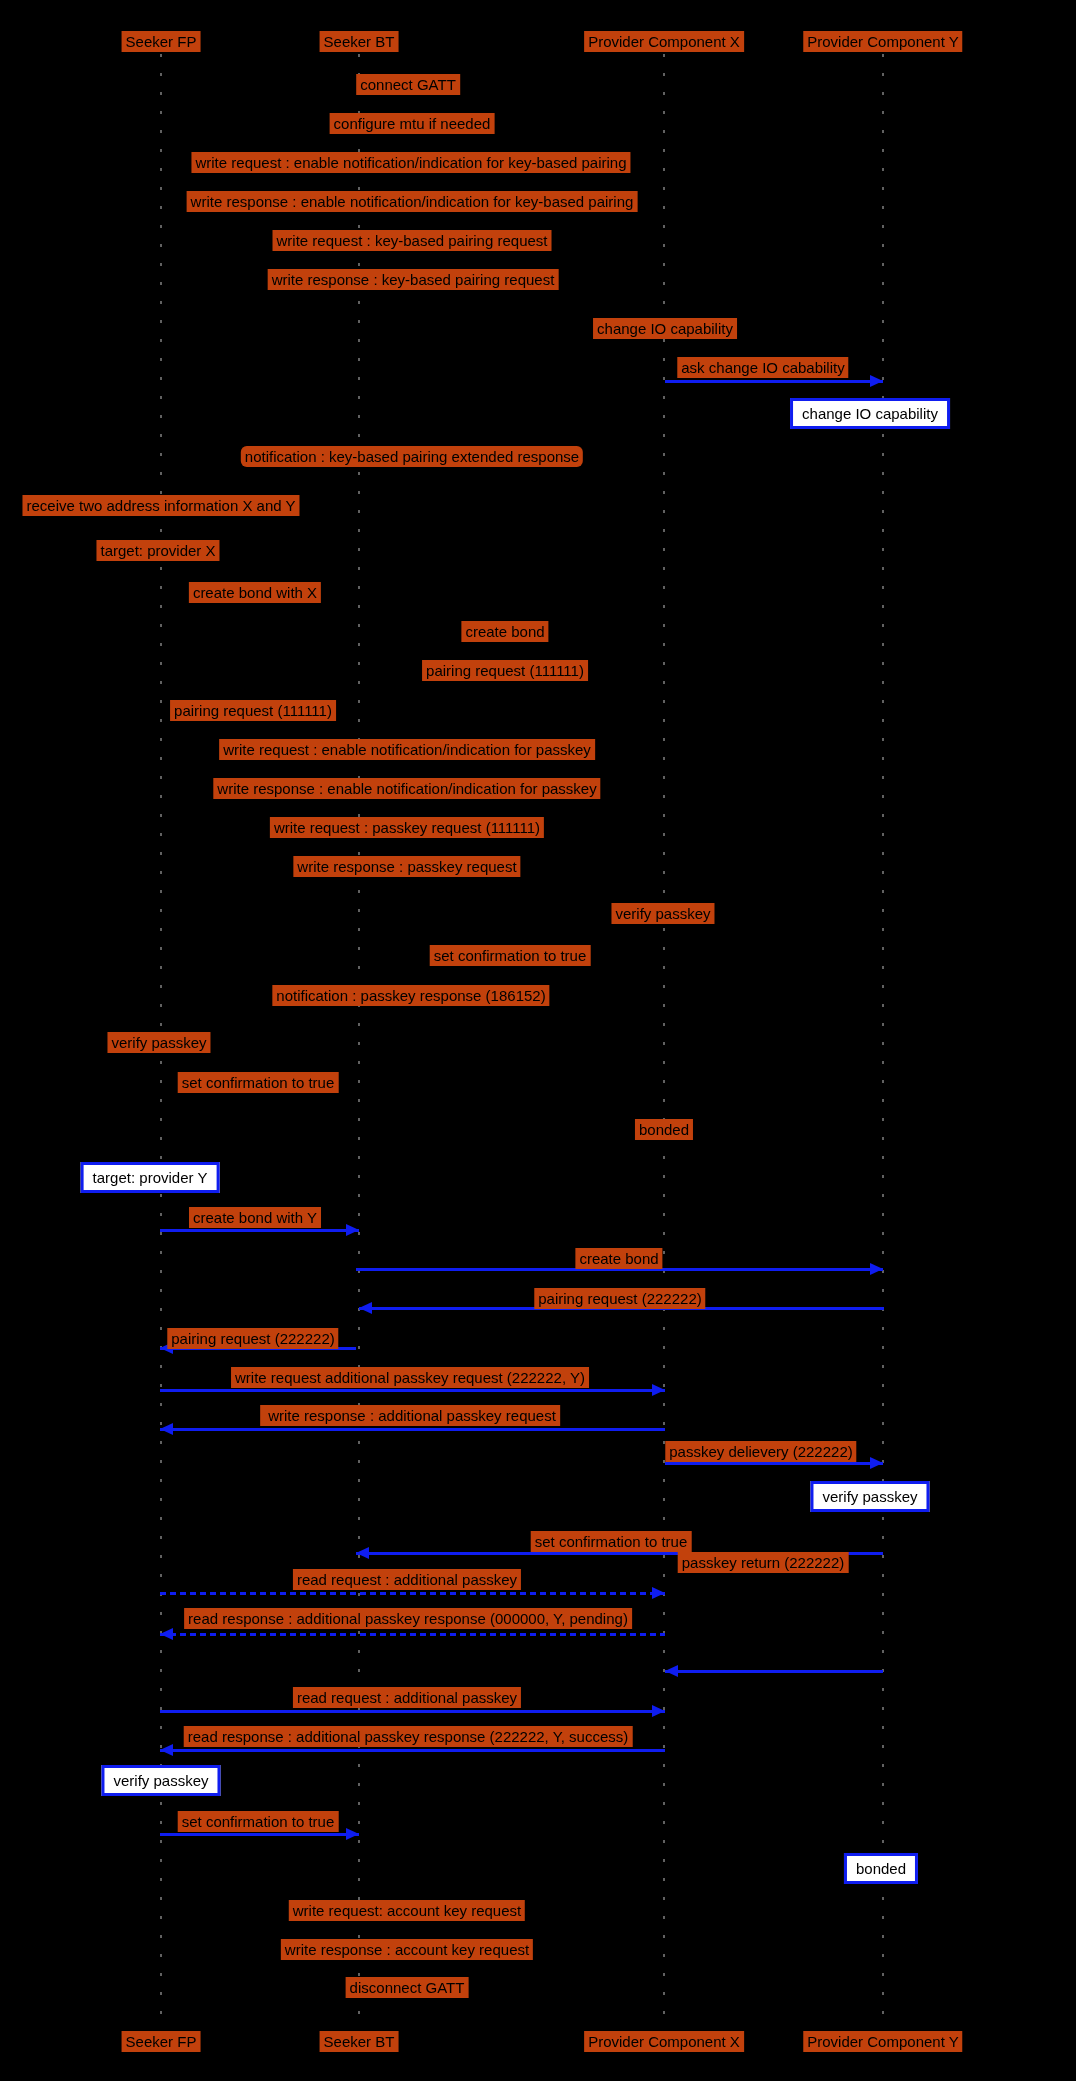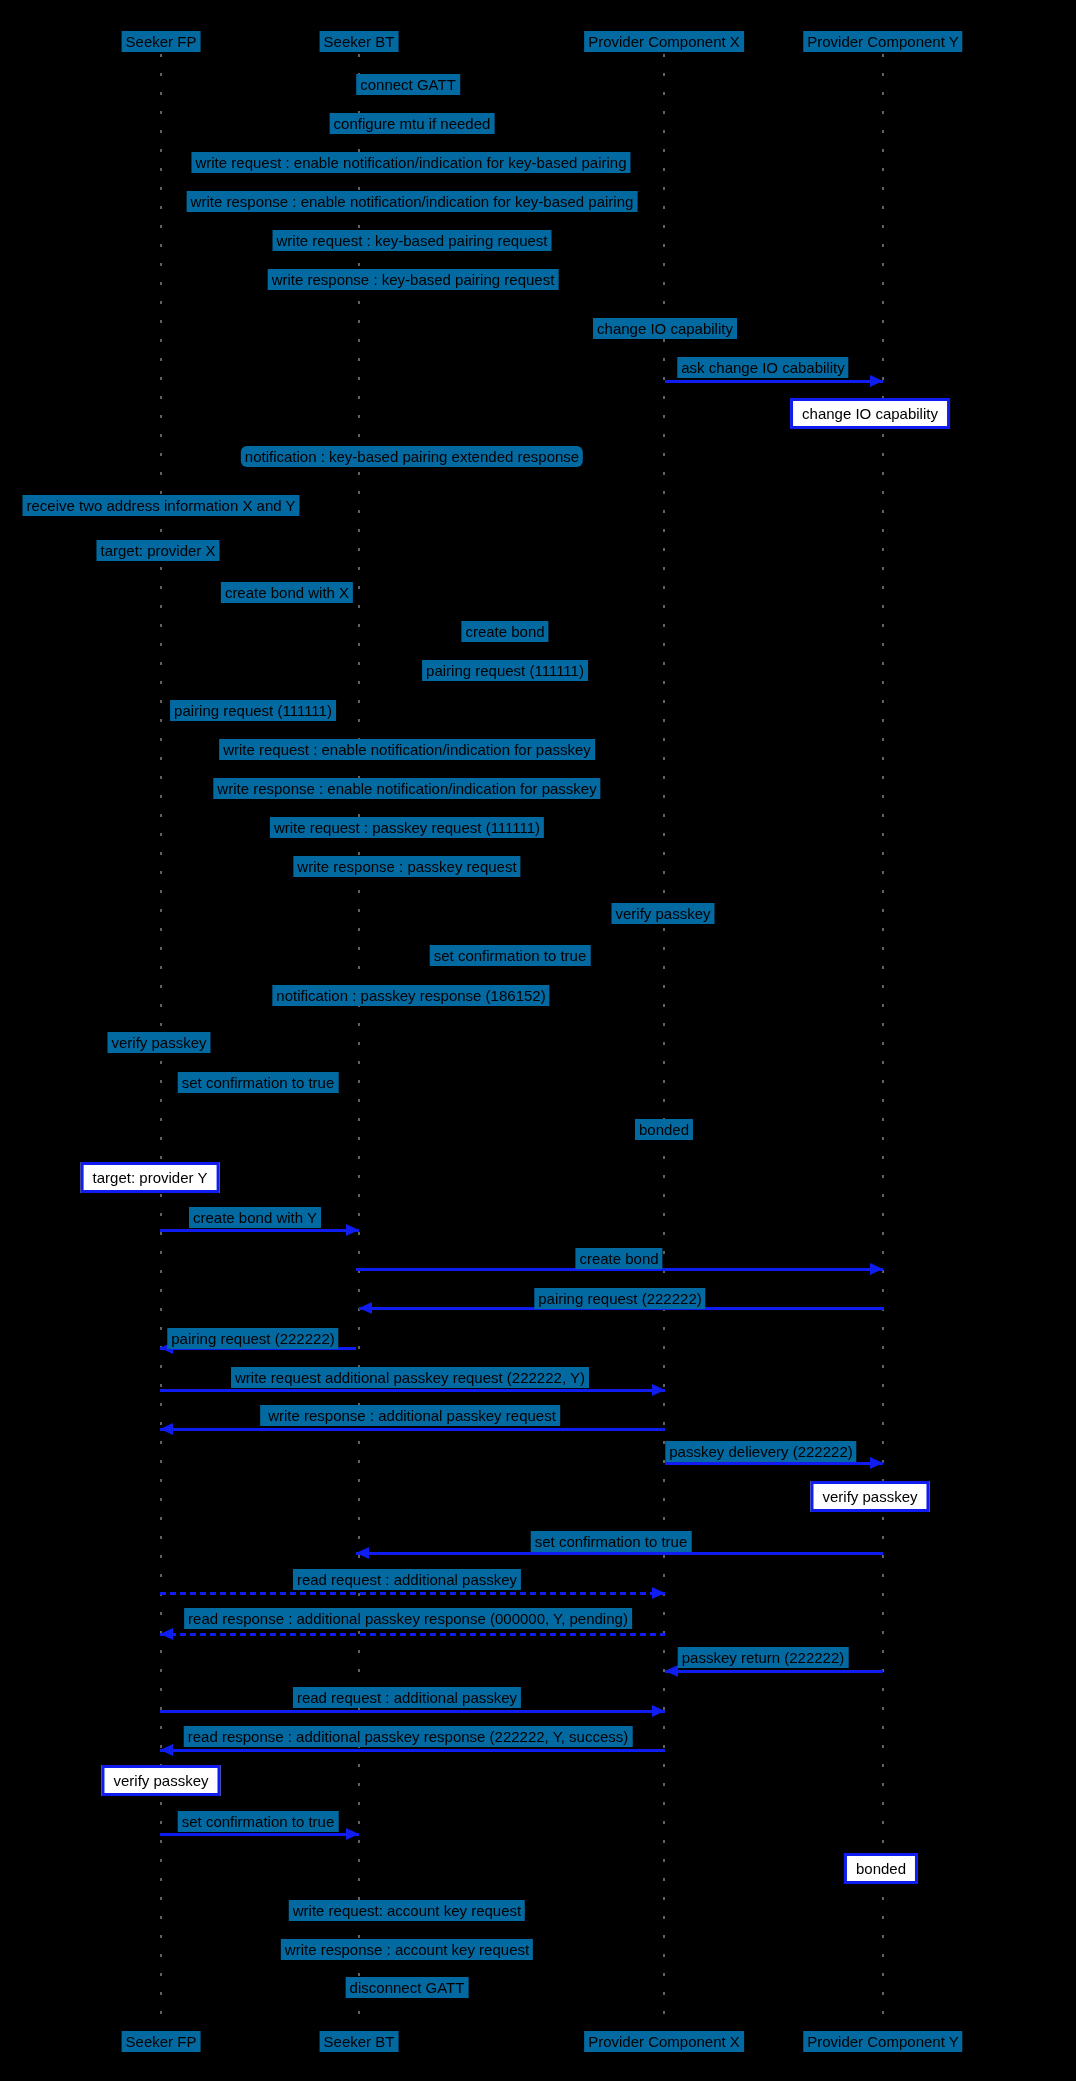--- a/index.html
+++ b/index.html
@@ -10,21 +10,21 @@
     background:#000;
     font-family:"Liberation Sans", sans-serif;
     overflow:hidden;
   }
   .lifeline{
     position:absolute;width:2px;top:54px;height:1975px;
     background:repeating-linear-gradient(to bottom, rgba(255,255,255,0.38) 0 3px, transparent 3px 19px);
   }
   .plabel,.mlabel{
     position:absolute;transform:translateX(-50%);
-    background:#0369a1;color:#000;
+    background:#c2410c;color:#000;
     font-size:15px;line-height:19px;
     padding:1px 4px;white-space:nowrap;
   }
   .hbox{
     position:absolute;transform:translateX(-50%);
     background:#fff;color:#000;
     font-size:15px;line-height:19px;
     padding:3px 9px;white-space:nowrap;
     border:3px solid #0f1df0;
   }
@@ -86,21 +86,21 @@
     <div class="mlabel" style="left: 411px; top: 152px;">write request : enable notification/indication for key-based pairing</div>
     <div class="mlabel" style="left: 412px; top: 191px;">write response : enable notification/indication for key-based pairing</div>
     <div class="mlabel" style="left: 412px; top: 230px;">write request : key-based pairing request</div>
     <div class="mlabel" style="left: 413px; top: 269px;">write response : key-based pairing request</div>
     <div class="mlabel" style="left: 665px; top: 318px;">change IO capability</div>
     <div class="mlabel" style="left: 763px; top: 357px;">ask change IO cabability</div>
     <div class="hbox" style="left: 870px; top: 398px;">change IO capability</div>
     <div class="mlabel" style="left: 412px; top: 446px; border-radius: 6px;">notification : key-based pairing extended response</div>
     <div class="mlabel" style="left: 161px; top: 495px;">receive two address information X and Y</div>
     <div class="mlabel" style="left: 158px; top: 540px;">target: provider X</div>
-    <div class="mlabel" style="left: 255px; top: 582px; margin-left: 32px;">create bond with X</div>
+    <div class="mlabel" style="left: 255px; top: 582px;">create bond with X</div>
     <div class="mlabel" style="left: 505px; top: 621px;">create bond</div>
     <div class="mlabel" style="left: 505px; top: 660px;">pairing request (111111)</div>
     <div class="mlabel" style="left: 253px; top: 700px;">pairing request (111111)</div>
     <div class="mlabel" style="left: 407px; top: 739px;">write request : enable notification/indication for passkey</div>
     <div class="mlabel" style="left: 407px; top: 778px;">write response : enable notification/indication for passkey</div>
     <div class="mlabel" style="left: 407px; top: 817px;">write request : passkey request (111111)</div>
     <div class="mlabel" style="left: 407px; top: 856px;">write response : passkey request</div>
     <div class="mlabel" style="left: 663px; top: 903px;">verify passkey</div>
     <div class="mlabel" style="left: 510px; top: 945px;">set confirmation to true</div>
     <div class="mlabel" style="left: 411px; top: 985px;">notification : passkey response (186152)</div>
@@ -112,21 +112,21 @@
     <div class="mlabel" style="left: 619px; top: 1248px;">create bond</div>
     <div class="mlabel" style="left: 620px; top: 1288px;">pairing request (222222)</div>
     <div class="mlabel" style="left: 253px; top: 1328px;">pairing request (222222)</div>
     <div class="mlabel" style="left: 410px; top: 1367px;">write request additional passkey request (222222, Y)</div>
     <div class="mlabel" style="left: 410px; top: 1405px; padding-left: 8px;">write response : additional passkey request</div>
     <div class="mlabel" style="left: 761px; top: 1441px;">passkey delievery (222222)</div>
     <div class="hbox" style="left: 870px; top: 1481px;">verify passkey</div>
     <div class="mlabel" style="left: 611px; top: 1531px;">set confirmation to true</div>
     <div class="mlabel" style="left: 407px; top: 1569px;">read request : additional passkey</div>
     <div class="mlabel" style="left: 408px; top: 1608px;">read response : additional passkey response (000000, Y, pending)</div>
-    <div class="mlabel" style="left: 763px; top: 1647px;">passkey return (222222)</div>
+    <div class="mlabel" style="left: 763px; top: 1552px;">passkey return (222222)</div>
     <div class="mlabel" style="left: 407px; top: 1687px;">read request : additional passkey</div>
     <div class="mlabel" style="left: 408px; top: 1726px;">read response : additional passkey response (222222, Y, success)</div>
     <div class="hbox" style="left: 161px; top: 1765px;">verify passkey</div>
     <div class="mlabel" style="left: 258px; top: 1811px;">set confirmation to true</div>
     <div class="hbox" style="left: 881px; top: 1853px;">bonded</div>
     <div class="mlabel" style="left: 407px; top: 1900px;">write request: account key request</div>
     <div class="mlabel" style="left: 407px; top: 1939px;">write response : account key request</div>
     <div class="mlabel" style="left: 407px; top: 1977px;">disconnect GATT</div>
   </div>
 

